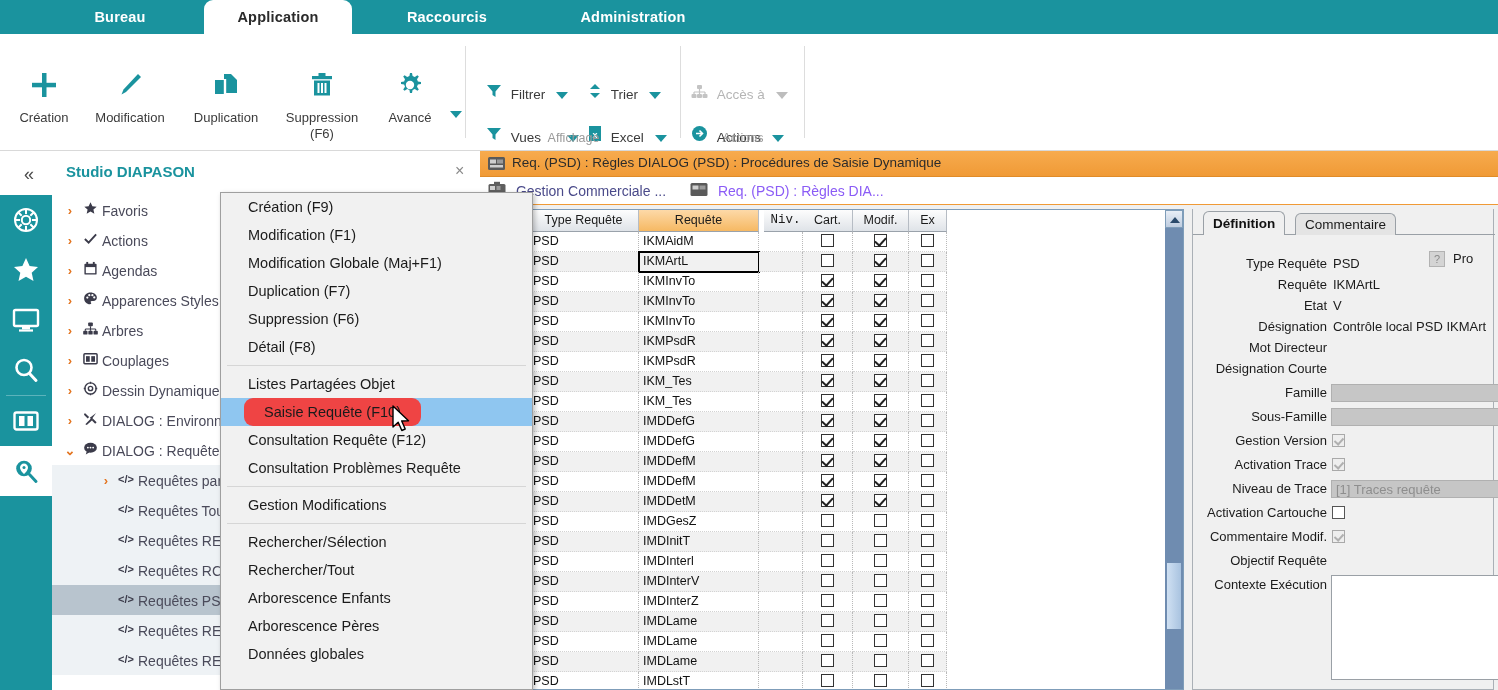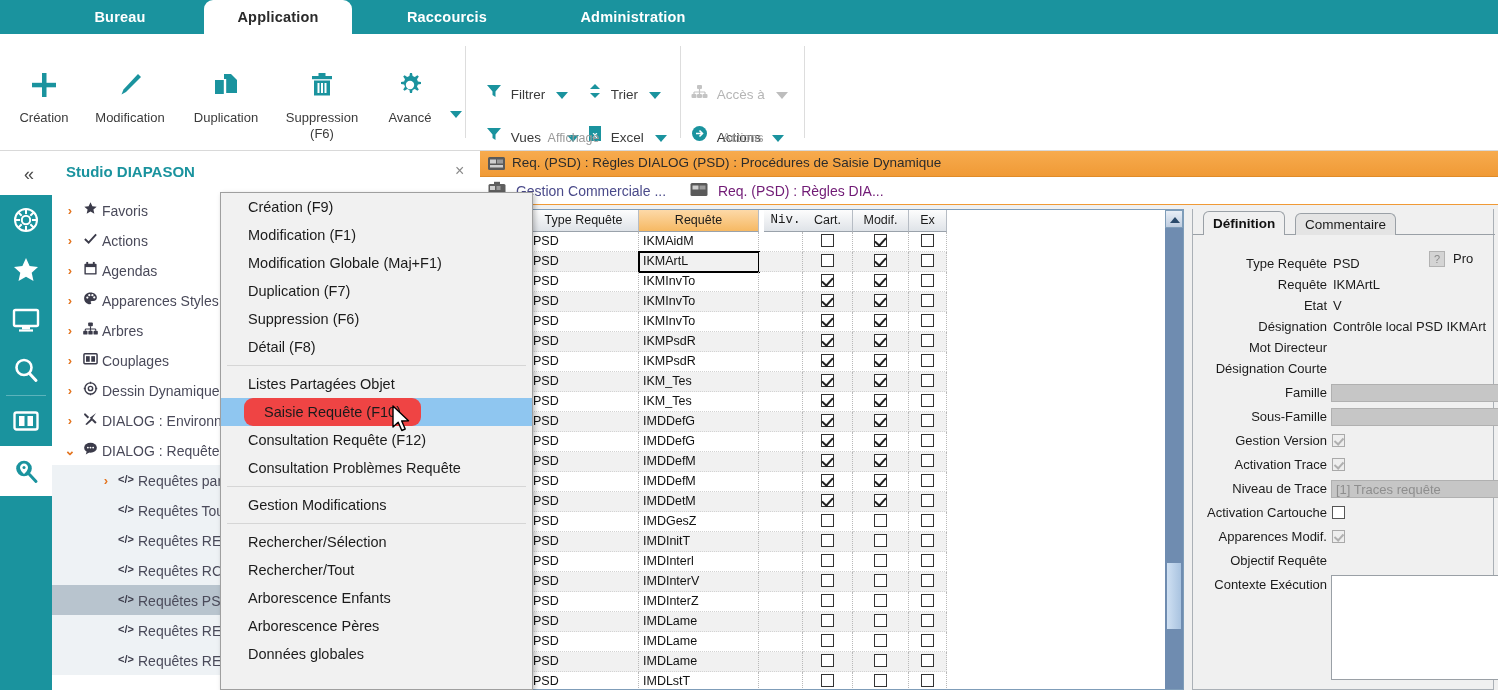--- a/index.html
+++ b/index.html
@@ -553,21 +553,21 @@
           <span class="ic">
             <svg width="18" height="16" viewBox="0 0 18 16">
                 <rect x="0.5" y="3" width="17" height="11" rx="1.5" fill="#5f5f5f"></rect>
                 <rect x="6" y="0.8" width="6" height="2.6" fill="#5f5f5f"></rect>
                 <rect x="2" y="5" width="5" height="4" fill="#d2d2d2"></rect>
                 <rect x="8.5" y="5" width="4" height="4" fill="#9b9b9b"></rect>
               </svg>
           </span>
           <span>Gestion Commerciale ...</span>
         </div>
-        <div class="doc-tab" style="left:210px;color:#701a75;">
+        <div class="doc-tab" style="left:210px;color:#8b5cf6;">
           <span class="ic">
             <svg width="18" height="15" viewBox="0 0 18 15">
                 <rect x="0.5" y="1" width="17" height="13" rx="1.5" fill="#5a5a5a"></rect>
                 <rect x="2.5" y="3.5" width="6" height="4" fill="#cfcfcf"></rect>
                 <rect x="9.5" y="3.5" width="6" height="4" fill="#9a9a9a"></rect>
               </svg>
           </span>
           <span>Req. (PSD) : Règles DIA...</span>
         </div>
       </div>
@@ -853,21 +853,21 @@
               </div>
               <div class="prow" style="top: 270px; width: 302px;">
                 <div class="plbl" style="right:168px;">Niveau de Trace</div>
                 <div class="pinput txt" style="left:138px;top:1px;width:220px;">[1] Traces requête</div>
               </div>
               <div class="prow" style="top: 294px; width: 302px;">
                 <div class="plbl" style="right:168px;">Activation Cartouche</div>
                 <div class="pcheck enabled" style="left:139px;top:3px;"></div>
               </div>
               <div class="prow" style="top: 318px; width: 302px;">
-                <div class="plbl" style="right:168px;">Apparences Modif.</div>
+                <div class="plbl" style="right:168px;">Commentaire Modif.</div>
                 <div class="pcheck on" style="left:139px;top:3px;"></div>
               </div>
               <div class="prow" style="top: 342px; width: 302px;">
                 <div class="plbl" style="right:168px;">Objectif Requête</div>
                 <div class="pval" style="left:140px;"></div>
               </div>
               <div class="prow" style="top: 366px; width: 302px;">
                 <div class="plbl" style="right:168px;">Contexte Exécution</div>
                 <div class="ptextarea" style="left:138px;top:0px;width:220px;height:105px;"></div>
               </div>

